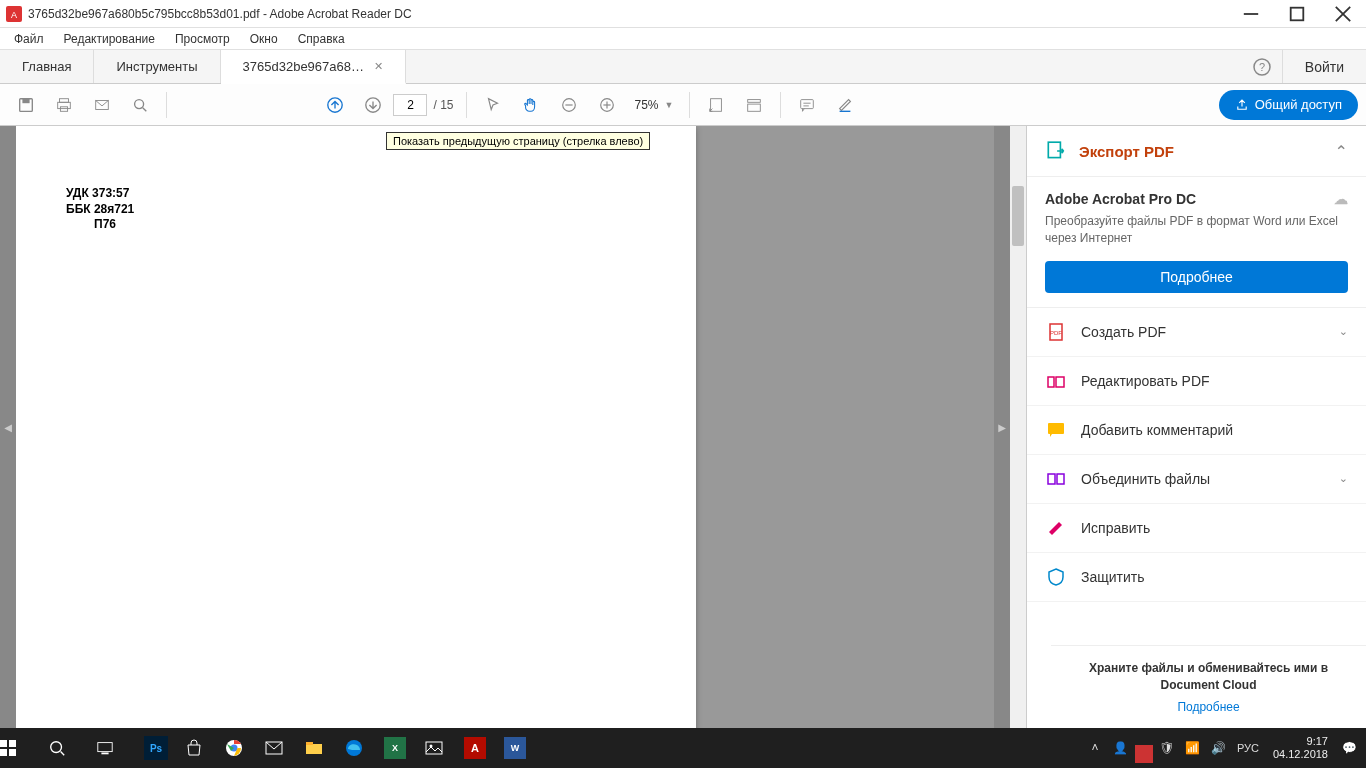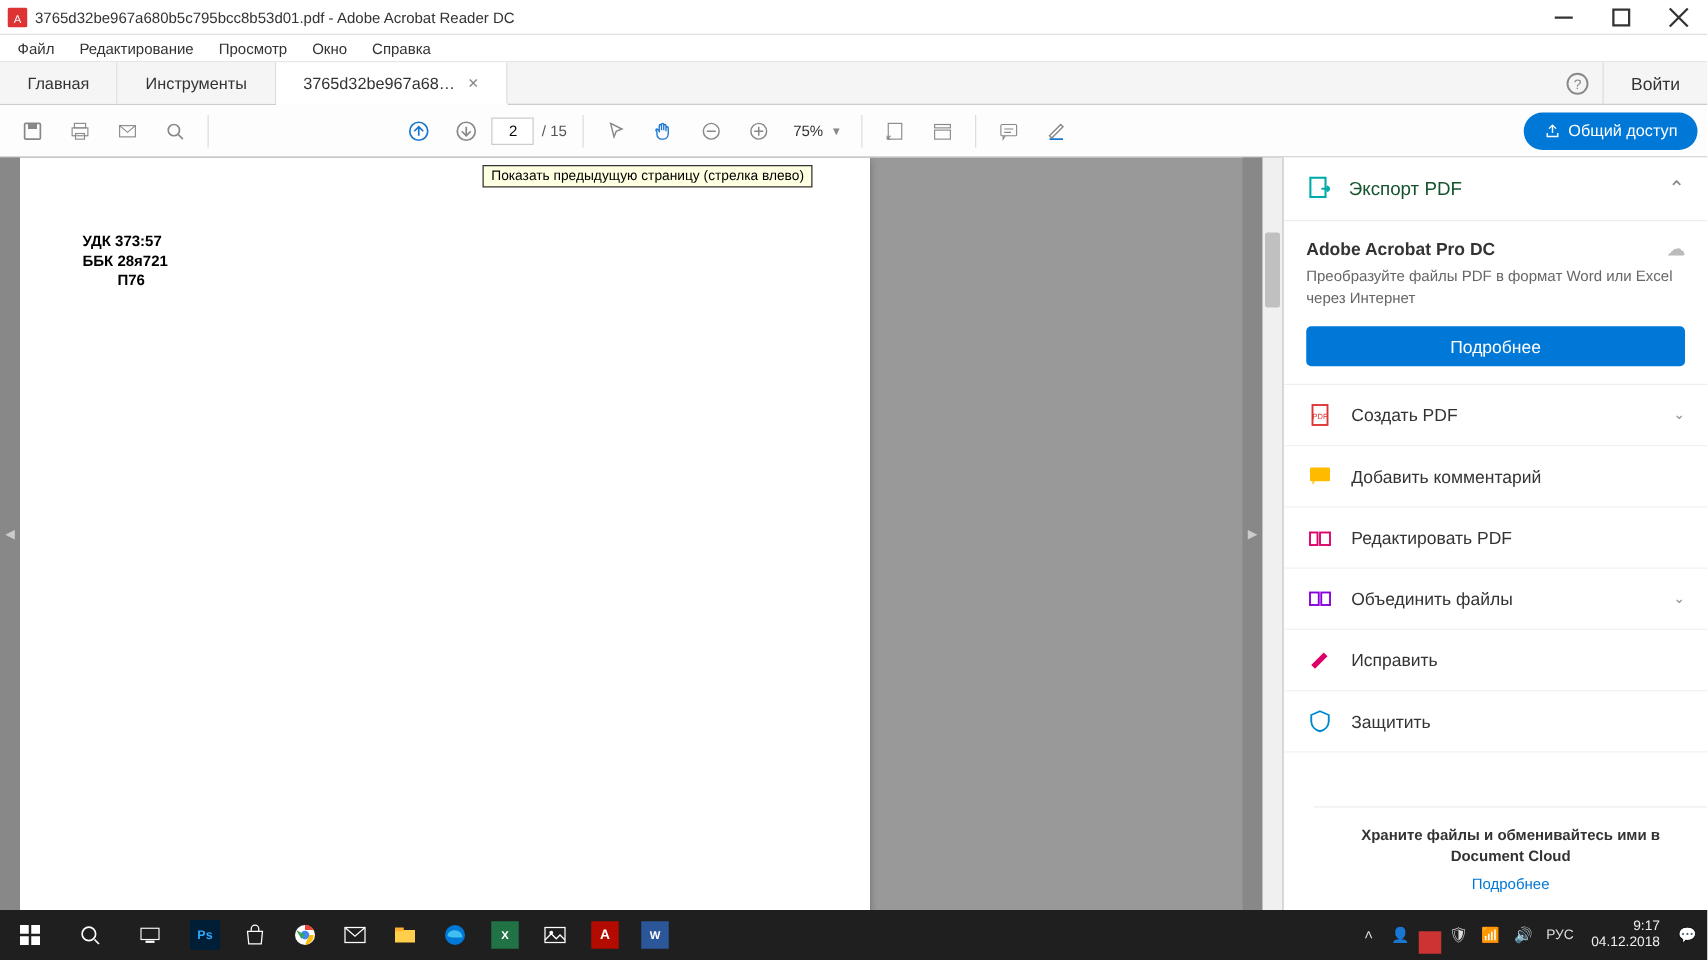--- a/index.html
+++ b/index.html
@@ -31,35 +31,35 @@
 .docarea { flex: 1; background: #999; position: relative; display: flex; }
 .nav-handle { width: 16px; background: #888; display: flex; align-items: center; justify-content: center; color: #ccc; font-size: 10px; }
 .canvas-wrap { flex: 1; display: flex; justify-content: flex-start; overflow: hidden; position: relative; }
 .page { width: 680px; min-height: 900px; background: #fff; box-shadow: 0 2px 6px rgba(0,0,0,.3); margin-top: 0; position: relative; padding: 60px 50px; font-family: Georgia, serif; }
 .page .udk { font-size: 12px; font-weight: bold; line-height: 1.3; }
 .tooltip { position: absolute; top: 6px; left: 370px; background: #ffffe1; border: 1px solid #333; padding: 2px 6px; font-size: 11px; color: #000; z-index: 50; white-space: nowrap; font-family: "Segoe UI", Arial, sans-serif; }
 .scroll-v { width: 16px; background: #f0f0f0; position: relative; }
 .scroll-v .thumb { position: absolute; top: 60px; left: 2px; right: 2px; height: 60px; background: #c0c0c0; border-radius: 2px; }
 .sidepanel { width: 340px; background: #fff; border-left: 1px solid #ccc; display: flex; flex-direction: column; }
 .sp-head { padding: 14px 18px; display: flex; align-items: center; gap: 12px; border-bottom: 1px solid #eee; }
-.sp-head .lbl { flex: 1; font-size: 15px; color: #14532d; }
+.sp-head .lbl { flex: 1; font-size: 15px; color: #c2410c; font-weight: bold; }
 .sp-body { padding: 14px 18px; border-bottom: 1px solid #eee; }
 .sp-body .t1 { font-size: 14px; font-weight: bold; color: #333; display: flex; align-items: center; }
 .sp-body .t1 .cloud { margin-left: auto; color: #bbb; }
 .sp-body .desc { font-size: 12px; color: #666; margin-top: 6px; line-height: 1.4; }
 .sp-body .cta { margin-top: 14px; background: #0078d7; color: #fff; text-align: center; padding: 8px; border-radius: 4px; font-size: 14px; }
 .sp-tool { padding: 13px 18px; display: flex; align-items: center; gap: 14px; border-bottom: 1px solid #f2f2f2; }
 .sp-tool .ic { width: 22px; height: 22px; display: flex; align-items: center; justify-content: center; }
 .sp-tool .lbl { flex: 1; font-size: 14px; color: #333; }
 .sp-tool .chv { color: #888; font-size: 11px; }
 .sp-footer { margin-top: auto; padding: 14px 18px; text-align: center; border-top: 1px solid #eee; margin-left: 24px; }
 .sp-footer .msg { font-size: 12px; font-weight: bold; color: #333; line-height: 1.4; }
 .sp-footer .more { font-size: 12px; color: #0078d7; margin-top: 6px; }
 .taskbar { height: 40px; background: #1f1f1f; display: flex; align-items: center; color: #fff; }
-.taskbar .tb { width: 48px; height: 40px; display: flex; align-items: center; justify-content: center; }
+.taskbar .tb { width: 48px; height: 40px; display: flex; align-items: center; }
 .taskbar .tb.app { width: 40px; }
 .taskbar .tray { margin-left: auto; display: flex; align-items: center; gap: 2px; padding-right: 4px; }
 .taskbar .tray .ic { width: 24px; height: 40px; display: flex; align-items: center; justify-content: center; font-size: 12px; color: #ddd; }
 .taskbar .clock { text-align: right; font-size: 11px; line-height: 1.2; padding: 0 8px; color: #eee; }
 .svgic { width: 18px; height: 18px; }
 </style>
 </head>
 <body>
 
 <div class="titlebar">
@@ -266,34 +266,34 @@
             <rect x="4" y="2" width="12" height="16" fill="none" stroke="#d33" stroke-width="1.5"></rect>
             <text x="10" y="13" text-anchor="middle" font-size="6" fill="#d33">PDF</text>
           </svg>
         </span>
       <span class="lbl">Создать PDF</span>
       <span class="chv">⌄</span>
     </div>
     <div class="sp-tool">
       <span class="ic">
           <svg width="20" height="20" viewBox="0 0 20 20">
+            <rect x="2" y="6" width="6" height="10" fill="none" stroke="#d06" stroke-width="1.5"></rect>
+            <rect x="10" y="6" width="8" height="10" fill="none" stroke="#d06" stroke-width="1.5"></rect>
+          </svg>
+        </span>
+      <span class="lbl">Редактировать PDF</span>
+    </div>
+    <div class="sp-tool">
+      <span class="ic">
+          <svg width="20" height="20" viewBox="0 0 20 20">
             <rect x="2" y="3" width="16" height="11" rx="1" fill="#fb0"></rect>
             <path d="M6 14l-2 3v-3" fill="#fb0"></path>
           </svg>
         </span>
       <span class="lbl">Добавить комментарий</span>
-    </div>
-    <div class="sp-tool">
-      <span class="ic">
-          <svg width="20" height="20" viewBox="0 0 20 20">
-            <rect x="2" y="6" width="6" height="10" fill="none" stroke="#d06" stroke-width="1.5"></rect>
-            <rect x="10" y="6" width="8" height="10" fill="none" stroke="#d06" stroke-width="1.5"></rect>
-          </svg>
-        </span>
-      <span class="lbl">Редактировать PDF</span>
     </div>
     <div class="sp-tool">
       <span class="ic">
           <svg width="20" height="20" viewBox="0 0 20 20">
             <rect x="2" y="5" width="7" height="10" fill="none" stroke="#80d" stroke-width="1.5"></rect>
             <rect x="11" y="5" width="7" height="10" fill="none" stroke="#80d" stroke-width="1.5"></rect>
           </svg>
         </span>
       <span class="lbl">Объединить файлы</span>
       <span class="chv">⌄</span>

